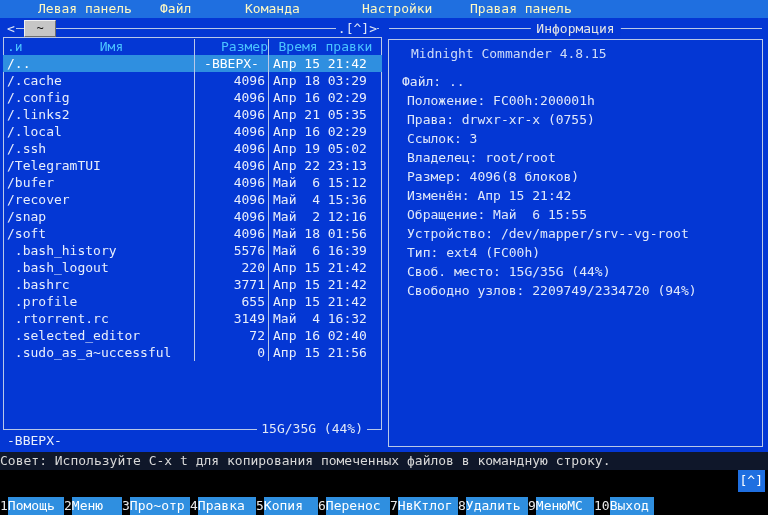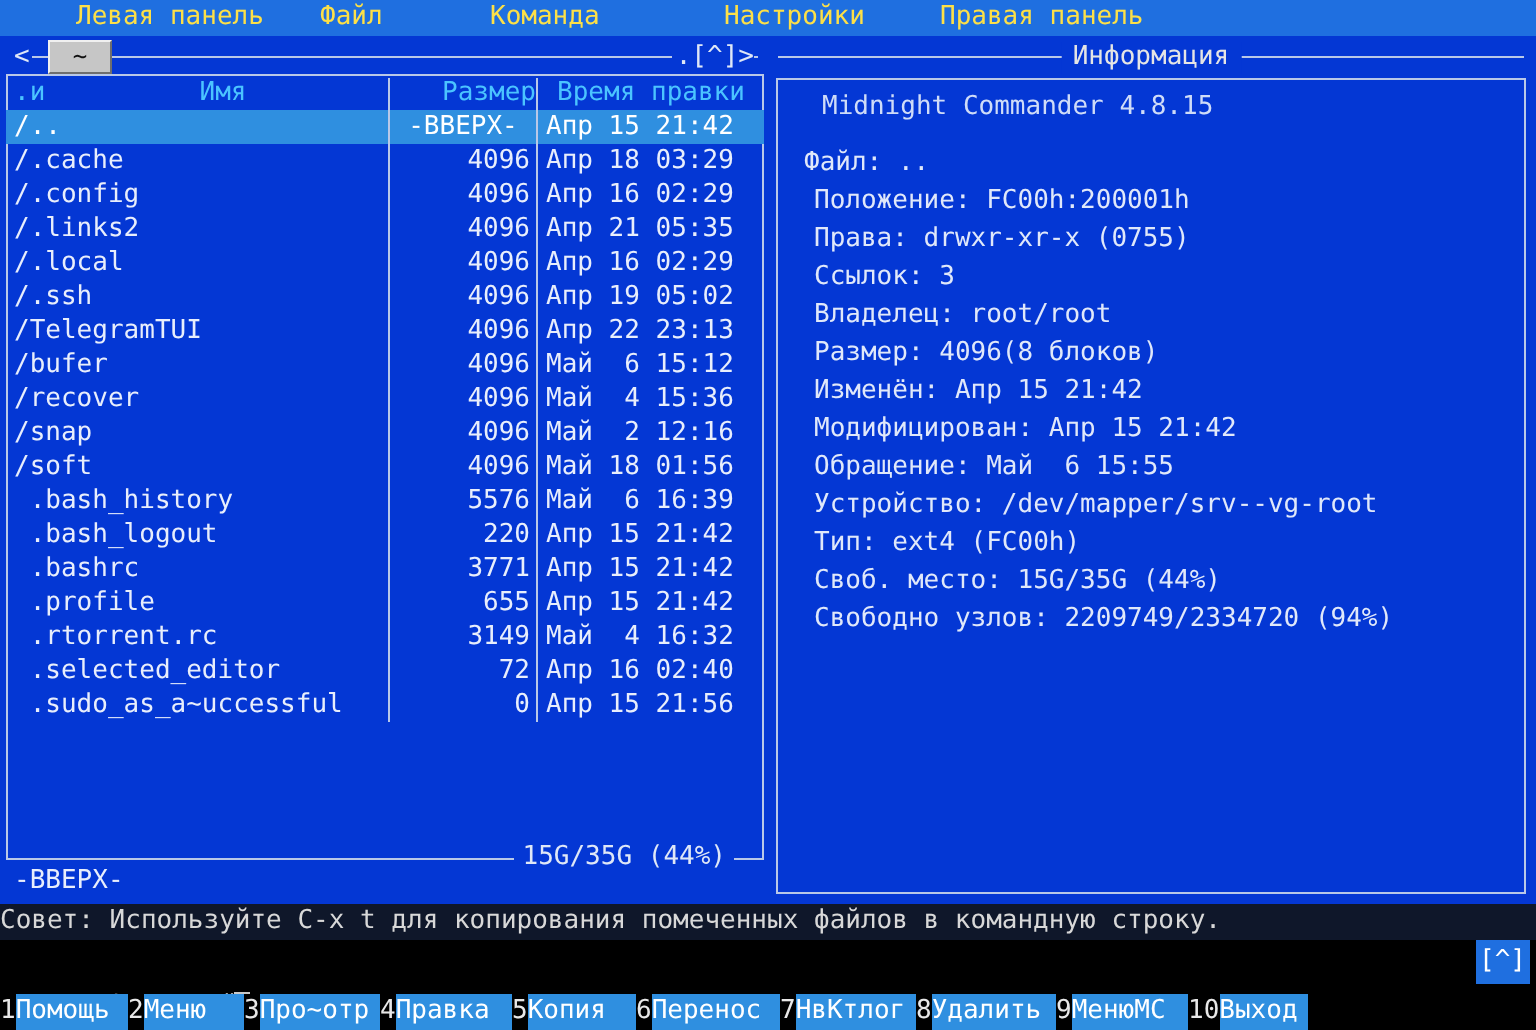--- a/index.html
+++ b/index.html
@@ -30,21 +30,21 @@
     width: 768px; height: 18px;
     background: #1f6fe0;
     color: #ffffff;
     display: flex;
     align-items: center;
     font-size: 13px;
   }
   .menubar .mitem {
     white-space: pre;
     padding: 0;
-    color: #fde047;
+    color: #fef9c3;
     text-align: right;
   }
 
   
   .panel {
     position: absolute;
     background: #0437d4;
     box-sizing: border-box;
   }
 
@@ -337,21 +337,20 @@
       <div class="inforow head">Midnight Commander 4.8.15</div>
       <div class="gap"></div>
       <div id="inforows">
           <div class="inforow file">Файл: ..</div>
           <div class="inforow">Положение: FC00h:200001h</div>
           <div class="inforow">Права: drwxr-xr-x (0755)</div>
           <div class="inforow">Ссылок: 3</div>
           <div class="inforow">Владелец: root/root</div>
           <div class="inforow">Размер: 4096(8 блоков)</div>
           <div class="inforow">Изменён: Апр 15 21:42</div>
-          <div class="inforow">Модифицирован: Апр 15 21:42</div>
           <div class="inforow">Обращение: Май  6 15:55</div>
           <div class="inforow">Устройство: /dev/mapper/srv--vg-root</div>
           <div class="inforow">Тип: ext4 (FC00h)</div>
           <div class="inforow">Своб. место: 15G/35G (44%)</div>
           <div class="inforow">Свободно узлов: 2209749/2334720 (94%)</div>
         </div>
     </div>
   </div>
 
   <div class="hintline">Совет: Используйте C-x t для копирования помеченных файлов в командную строку.</div>

